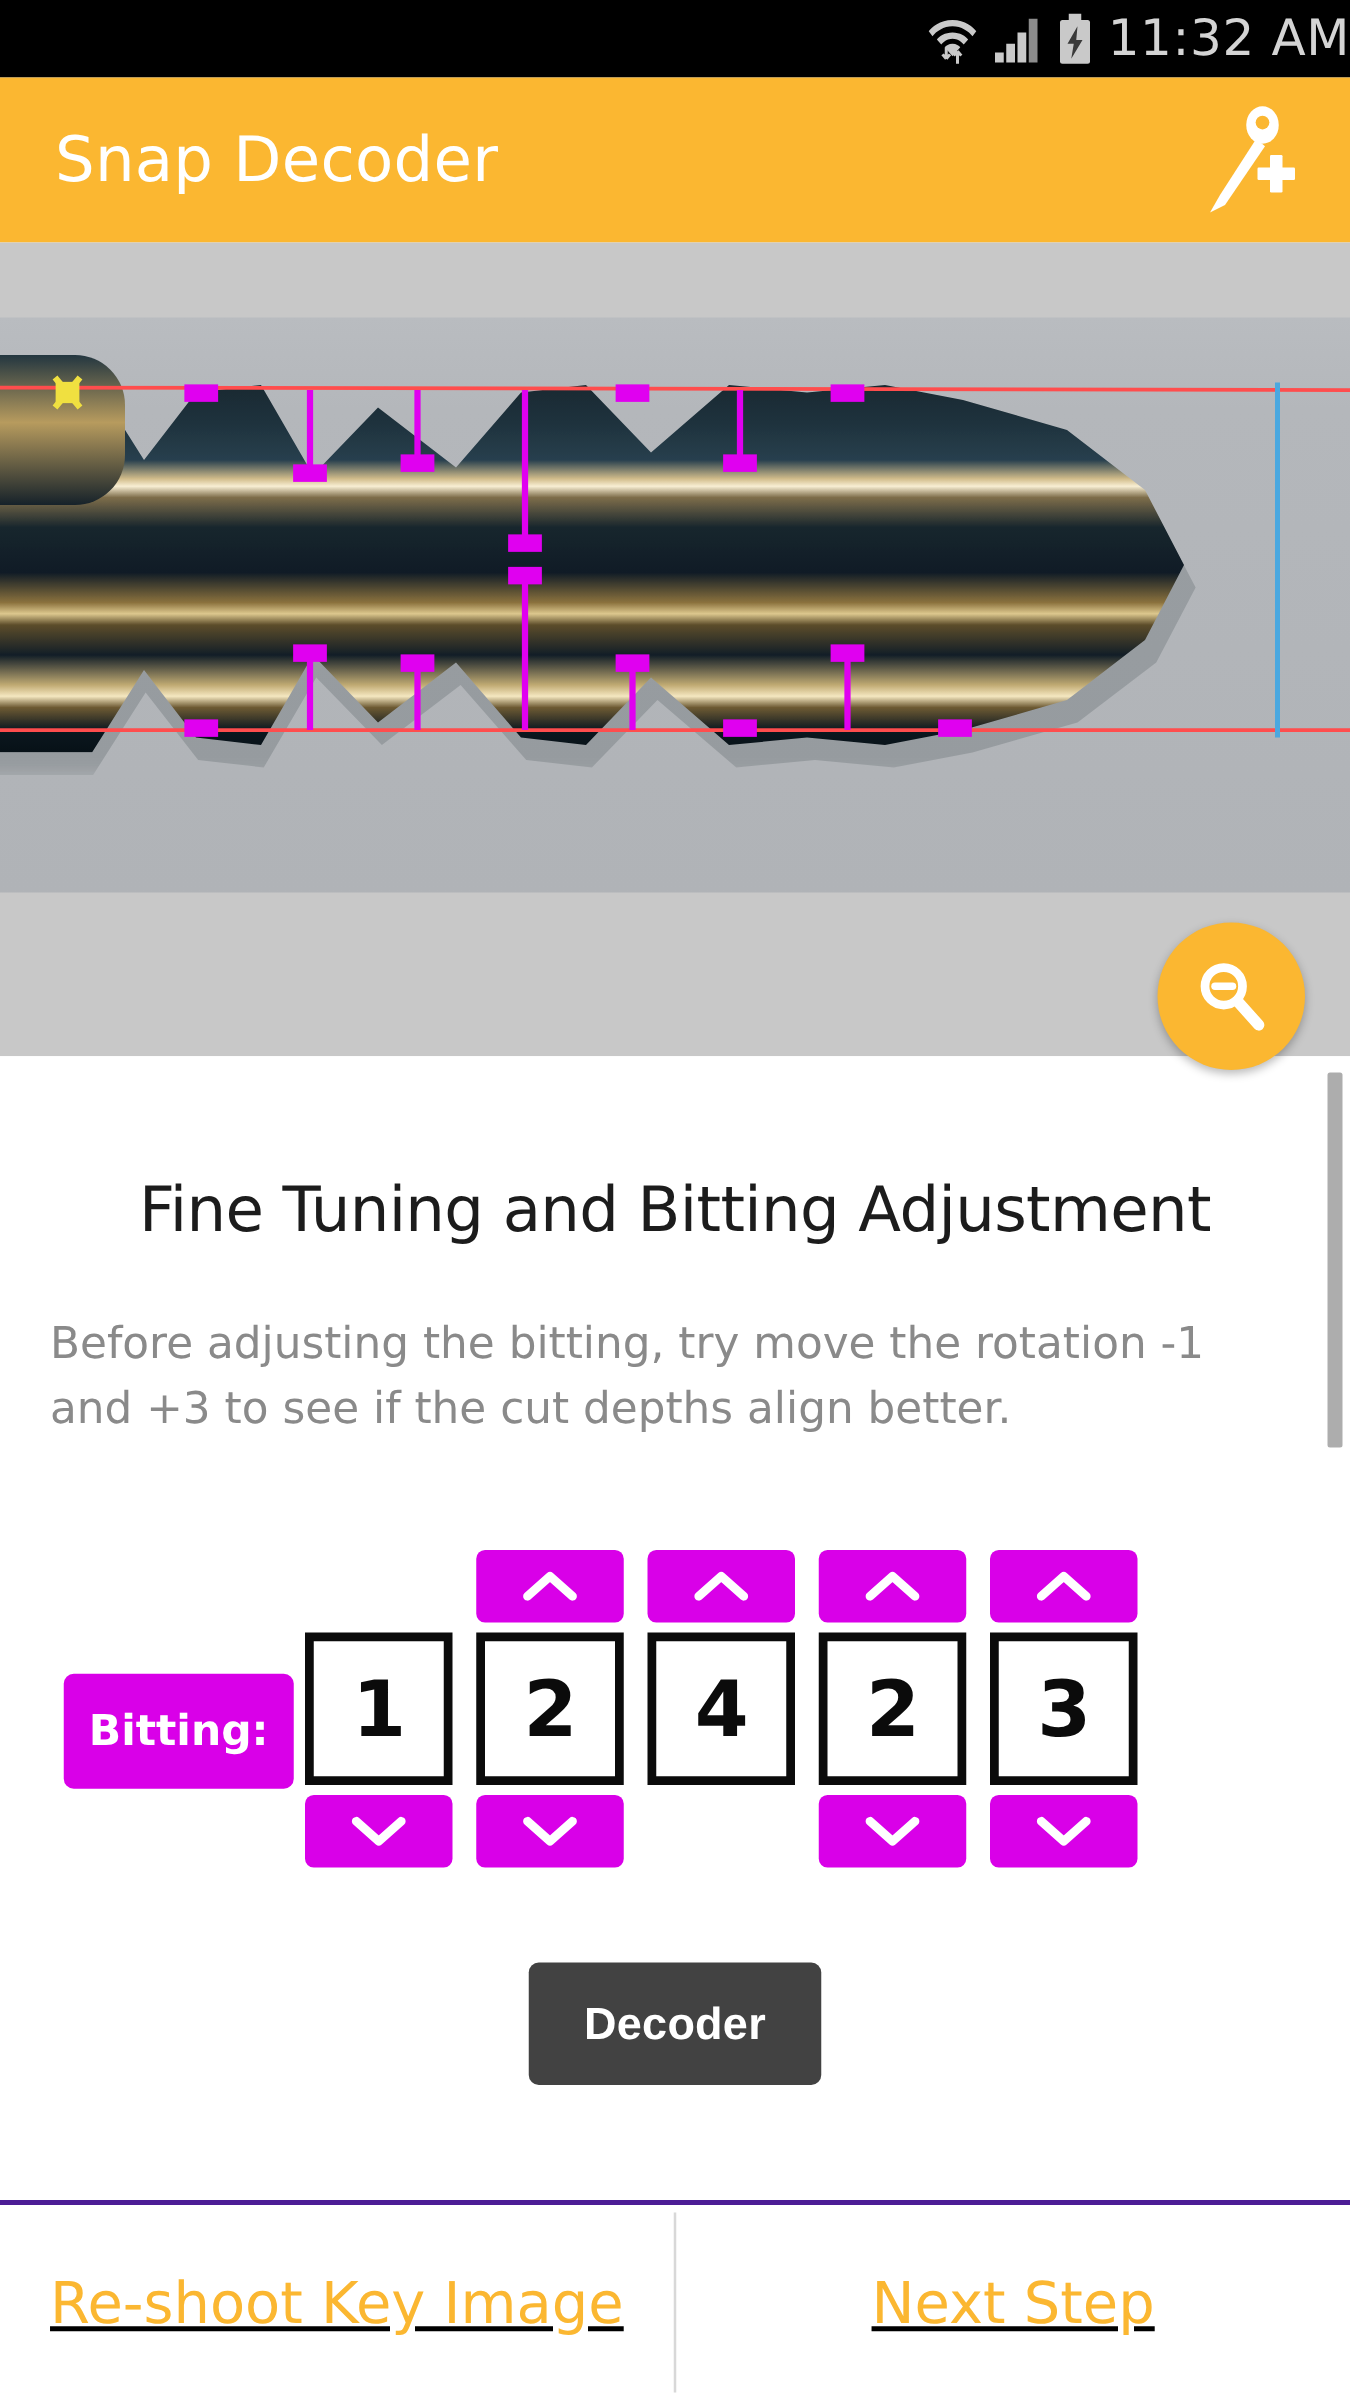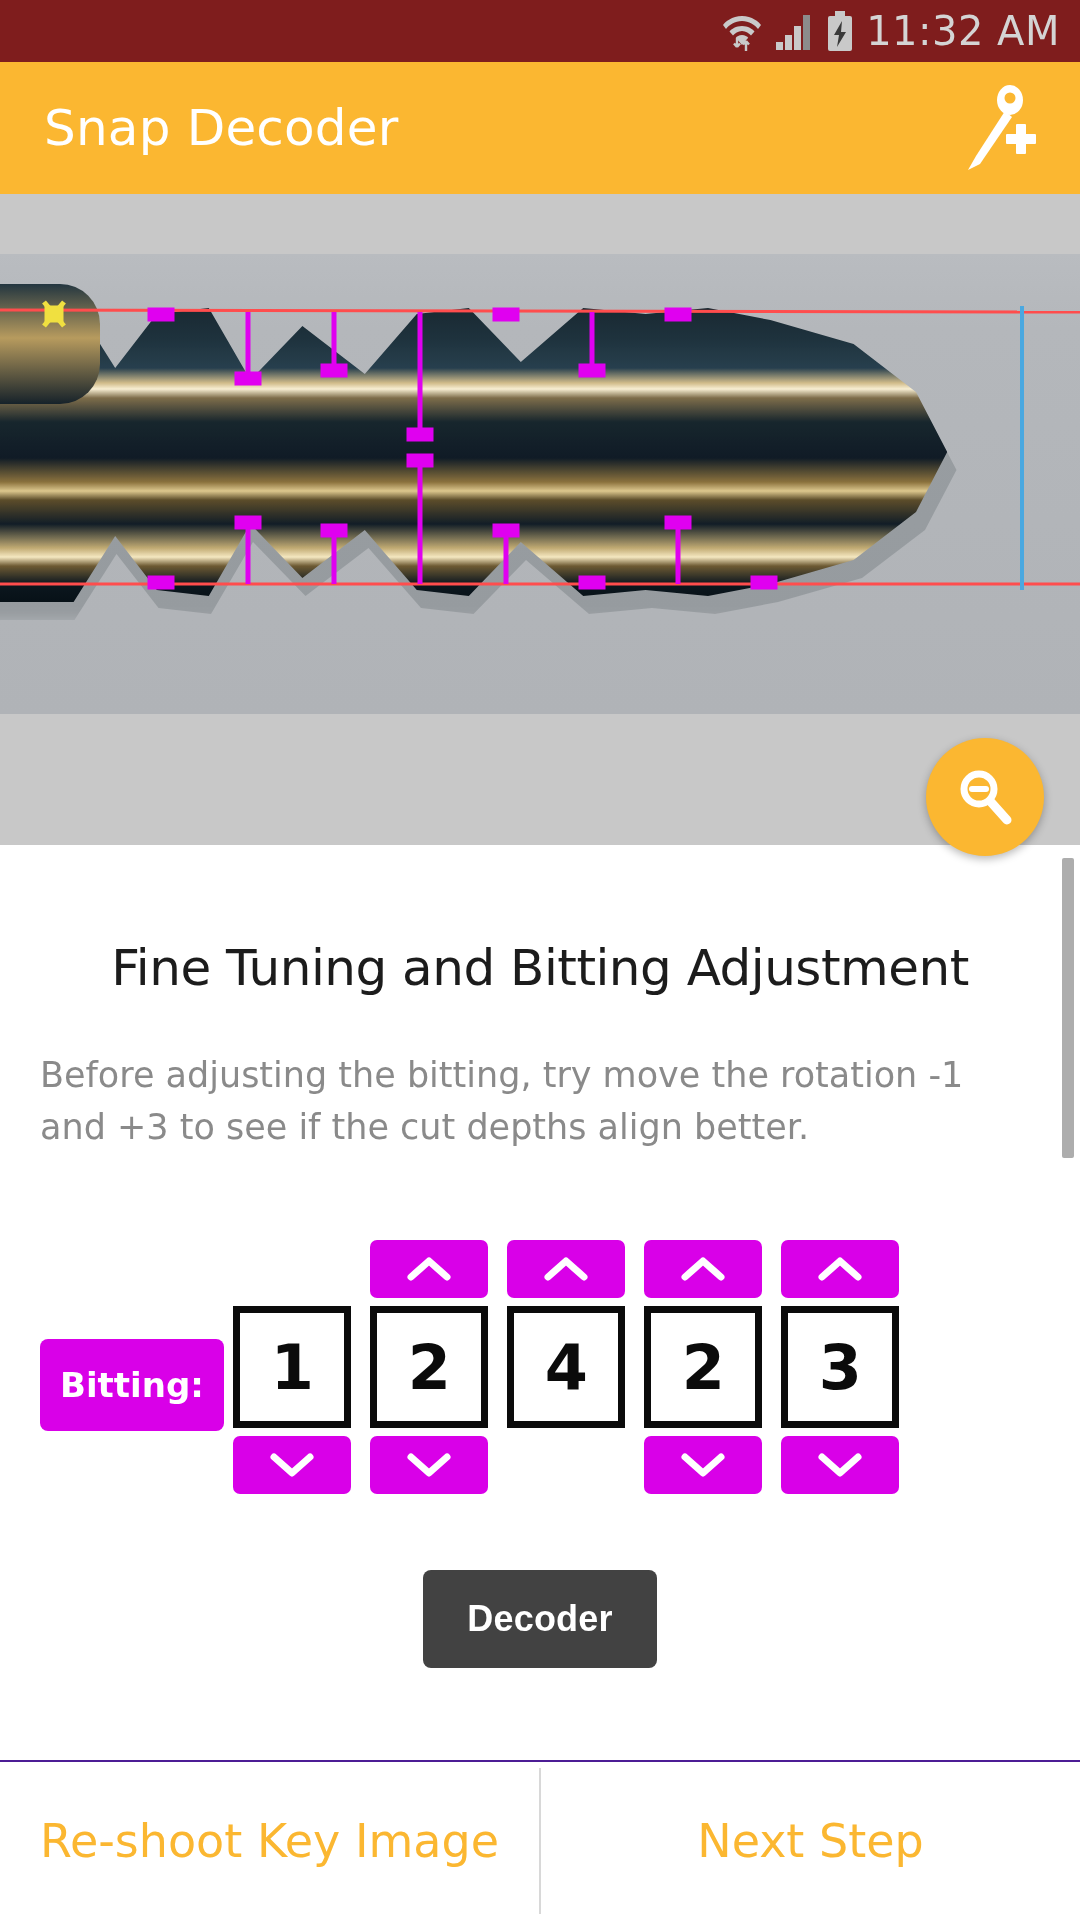--- a/index.html
+++ b/index.html
@@ -7,22 +7,22 @@
     width: 1080px; height: 1920px;
     font-family: "Liberation Sans", sans-serif;
     background: #ffffff;
     overflow: hidden;
   }
   .phone { position: relative; width: 1080px; height: 1920px; overflow: hidden; }
 
   
   .status-bar {
     position: absolute; top: 0; left: 0; width: 1080px; height: 62px;
-    background: #7f1d1d; display: flex; align-items: center;
-    justify-content: flex-end; padding-right: 20px; gap: 12px;
+    background: #000000; display: flex; align-items: center;
+    justify-content: flex-end; padding-right: 0; gap: 12px;
   }
   .status-icon { display: flex; align-items: center; justify-content: center; }
   .status-time {
     color: #d4d4d4; font-size: 40px; letter-spacing: 0.5px;
     font-family: "DejaVu Sans", sans-serif; font-weight: 400;
   }
 
   
   .app-bar {
     position: absolute; top: 62px; left: 0; width: 1080px; height: 132px;
@@ -121,21 +121,21 @@
   }
   .section-desc {
     margin-top: 52px; 
     font-family: "DejaVu Sans", sans-serif;
     font-size: 35px; font-weight: 400; color: #8a8a8a;
     line-height: 52px; padding: 0 40px;
   }
 
   
   .bitting-area {
-    position: absolute; top: 1240px; left: 4px; width: 924px; height: 290px;
+    position: absolute; top: 1240px; left: 15px; width: 924px; height: 290px;
     overflow: hidden;
   }
   .bitting-row {
     position: absolute; left: 36px; top: 0;
     display: flex; align-items: flex-start;
   }
   .bitting-label-wrap {
     display: flex; align-items: center; height: 290px;
   }
   .bitting-label {
@@ -178,22 +178,22 @@
     display: flex; justify-content: center; gap: 14px;
   }
   .rot-step {
     width: 118px; height: 70px; background: #424242;
     border-radius: 10px; cursor: pointer;
   }
 
   
   .bottom-bar {
     position: absolute; bottom: 0; left: 0; width: 1080px; height: 160px;
-    background: #ffffff; border-top: 2px solid #4c1d95;
-    display: flex; align-items: stretch; z-index: 10;
+    background: #ffffff; border-top: 4px solid #4c1d95;
+    display: flex; align-items: stretch; z-index: 10; text-decoration: underline;
   }
   .bottom-btn {
     flex: 1; display: flex; align-items: center; justify-content: center;
     color: #fbb731; font-size: 46px; font-weight: 400;
     font-family: "DejaVu Sans", sans-serif; cursor: pointer;
   }
   .bottom-divider { width: 2px; background: #d8d8d8; margin: 6px 0; }
 </style>
 </head>
 <body>

